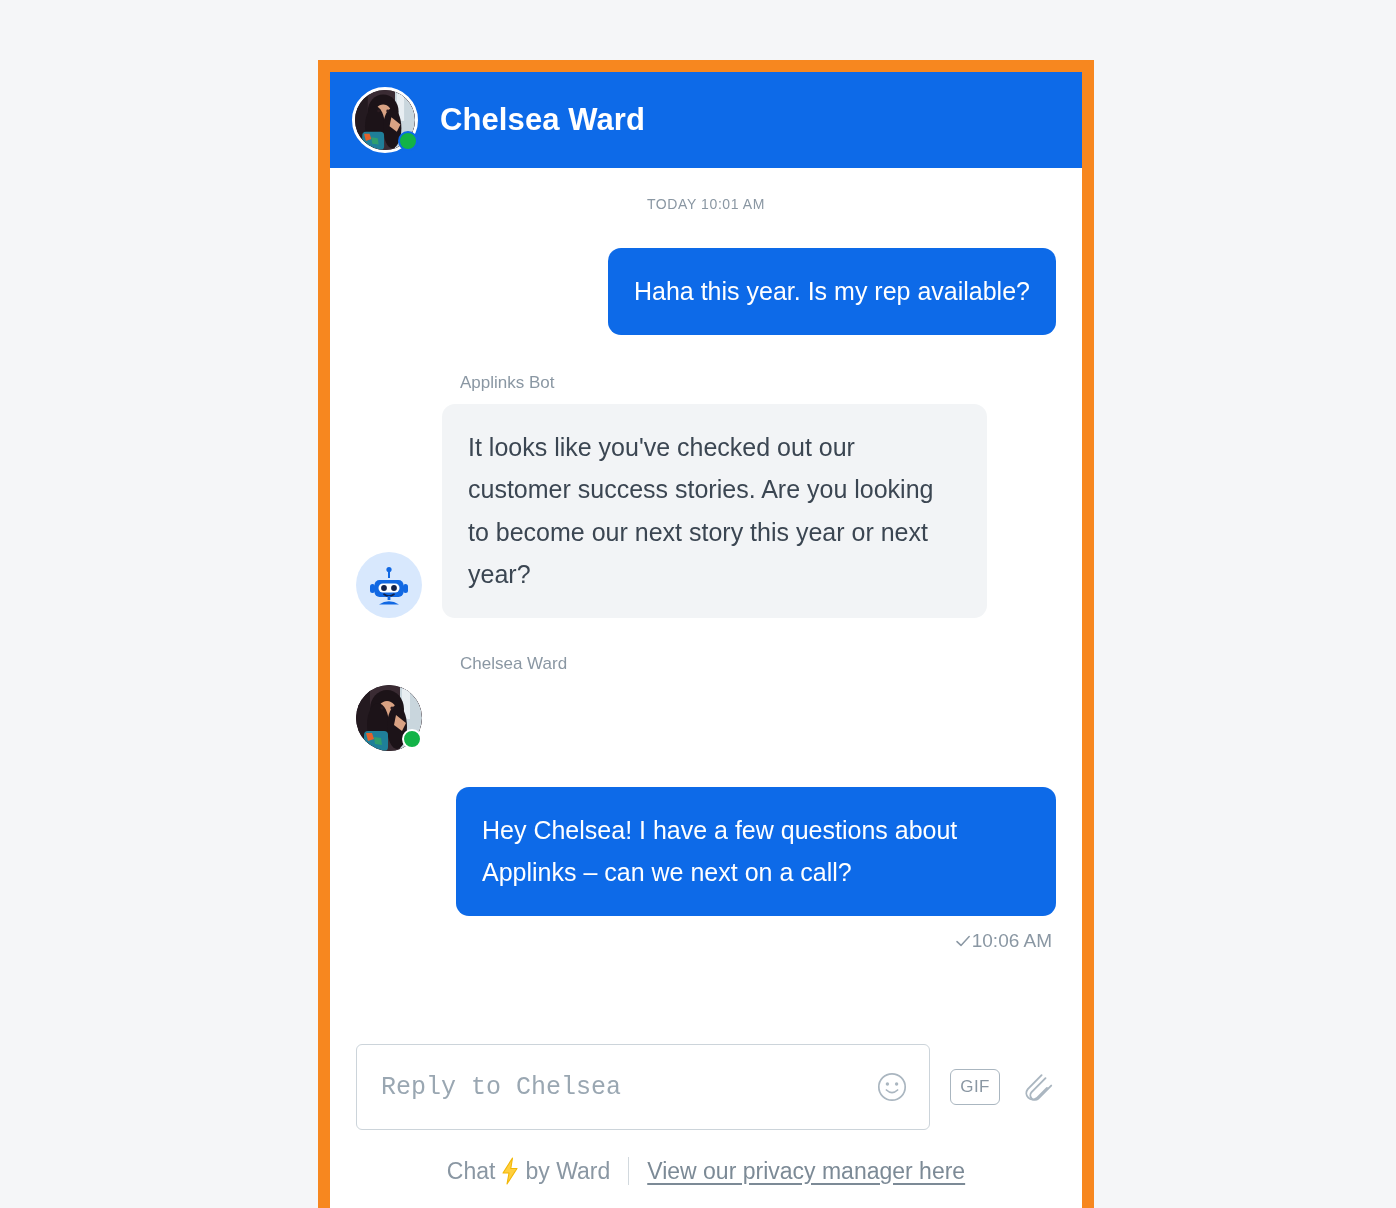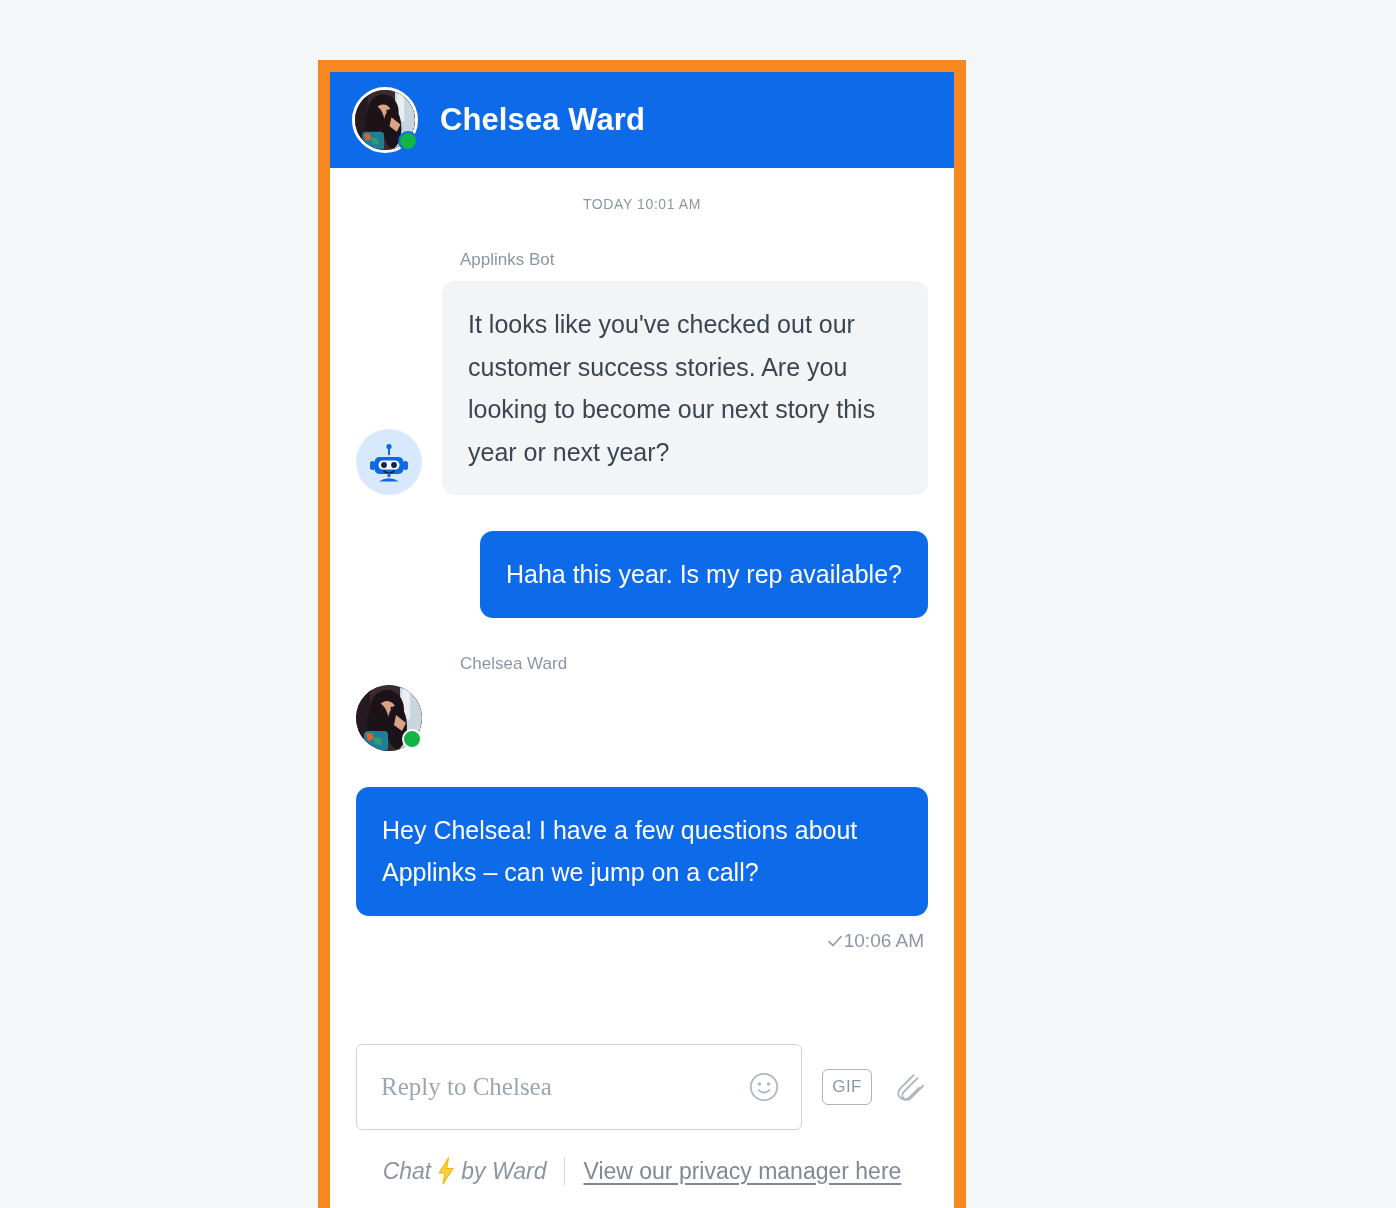--- a/index.html
+++ b/index.html
@@ -17,21 +17,21 @@
     width: 1396px;
     height: 1208px;
     background: #f5f6f8;
   }
 
   
   .widget-frame {
     position: absolute;
     left: 318px;
     top: 60px;
-    width: 648px;
+    width: 776px;
     height: 1148px;
     background: #f7871f;
     padding: 12px 12px 0 12px;
   }
 
   .widget {
     width: 100%;
     height: 100%;
     background: #ffffff;
     display: flex;
@@ -199,21 +199,21 @@
     align-items: center;
     padding: 0 20px 0 24px;
     background: #ffffff;
     gap: 14px;
   }
 
   .reply-input {
     flex: 1 1 auto;
     border: none;
     outline: none;
-    font-family: Liberation Serif, serif;
+    font-family: Liberation Mono, monospace;
     font-size: 25px;
     color: #3b4652;
     background: transparent;
   }
   .reply-input::placeholder { color: #9aa7b2; }
 
   .icon-btn {
     flex: 0 0 auto;
     display: flex;
     align-items: center;
@@ -245,21 +245,21 @@
     flex: 0 0 auto;
     display: flex;
     align-items: center;
     justify-content: center;
     gap: 18px;
     padding: 26px 0 22px 0;
     font-size: 23px;
     color: #8a97a3;
   }
 
-  .brand { display: flex; align-items: center; gap: 2px; font-style: italic; }
+  .brand { display: flex; align-items: center; gap: 2px; }
   .divider-v { width: 1px; height: 28px; background: #d2d9de; }
   .privacy-link {
     color: #7c8a96;
     text-decoration: underline;
     text-underline-offset: 4px;
     cursor: pointer;
   }
 </style>
 </head>
 <body>
@@ -298,45 +298,45 @@
           </div>
           <div class="status-dot on-blue"></div>
         </div>
         <div class="header-title">Chelsea Ward</div>
       </div>
 
       <div class="chat-body">
 
         <div class="day-divider">TODAY 10:01 AM</div>
 
+        <div class="msg-group">
+          <div class="row outgoing">
+            <div class="bubble outgoing">Haha this year. Is my rep available?</div>
+          </div>
+        </div>
+
         <div class="msg-group first">
           <div class="sender-name">Applinks Bot</div>
           <div class="row">
             <div class="bot-avatar">
               <svg width="44" height="44" viewBox="0 0 44 44">
                 <circle cx="22" cy="6.5" r="2.6" fill="#1168e3"></circle>
                 <rect x="21" y="8" width="2" height="7" fill="#1168e3"></rect>
                 <rect x="7.5" y="17" width="29" height="17" rx="5" fill="#1168e3"></rect>
                 <rect x="3" y="21" width="5" height="9" rx="2.5" fill="#1168e3"></rect>
                 <rect x="36" y="21" width="5" height="9" rx="2.5" fill="#1168e3"></rect>
                 <rect x="11.5" y="20.5" width="21" height="9" rx="4.5" fill="#ffffff"></rect>
                 <circle cx="17" cy="25" r="2.9" fill="#13224a"></circle>
                 <circle cx="27" cy="25" r="2.9" fill="#13224a"></circle>
                 <path d="M17 31.2 q5 3.6 10 0" stroke="#13224a" stroke-width="1.7" fill="none" stroke-linecap="round"></path>
                 <rect x="20.6" y="33" width="2.8" height="4" fill="#1168e3"></rect>
                 <path d="M12 41.5 q10 -6.5 20 0 z" fill="#1168e3"></path>
               </svg>
             </div>
             <div class="bubble incoming">It looks like you've checked out our customer success stories. Are you looking to become our next story this year or next year?</div>
-          </div>
-        </div>
-
-        <div class="msg-group">
-          <div class="row outgoing">
-            <div class="bubble outgoing">Haha this year. Is my rep available?</div>
           </div>
         </div>
 
         <div class="msg-group">
           <div class="sender-name">Chelsea Ward</div>
           <div class="row">
             <div class="msg-avatar">
               <div class="photo">
                 <svg viewBox="0 0 66 66" width="66" height="66">
                   <defs>
@@ -362,21 +362,21 @@
                   </g>
                 </svg>
               </div>
               <div class="status-dot"></div>
             </div>
           </div>
         </div>
 
         <div class="msg-group">
           <div class="row outgoing">
-            <div class="bubble outgoing">Hey Chelsea! I have a few questions about Applinks – can we jump on a call?</div>
+            <div class="bubble outgoing">Hey Chelsea! I have a few questions about Applinks – can we next on a call?</div>
           </div>
           <div class="read-receipt">
             <svg width="18" height="18" viewBox="0 0 18 18">
               <path d="M3 9.6 L7 13.4 L15.2 4.6" stroke="#8a97a3" stroke-width="1.5" fill="none" stroke-linecap="round" stroke-linejoin="round"></path>
             </svg>
             <span>10:06 AM</span>
           </div>
         </div>
 
       </div>

